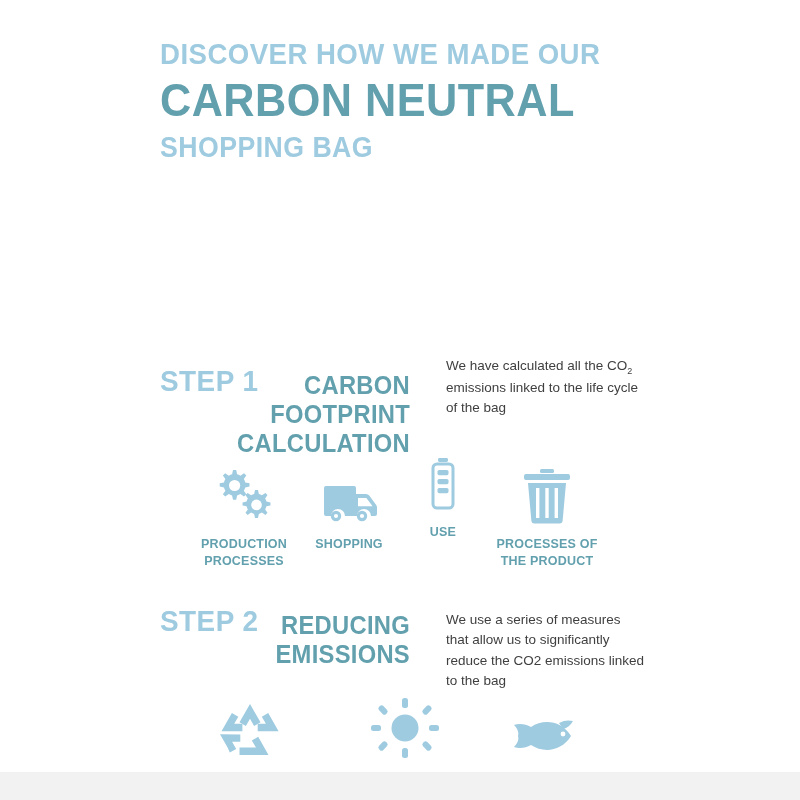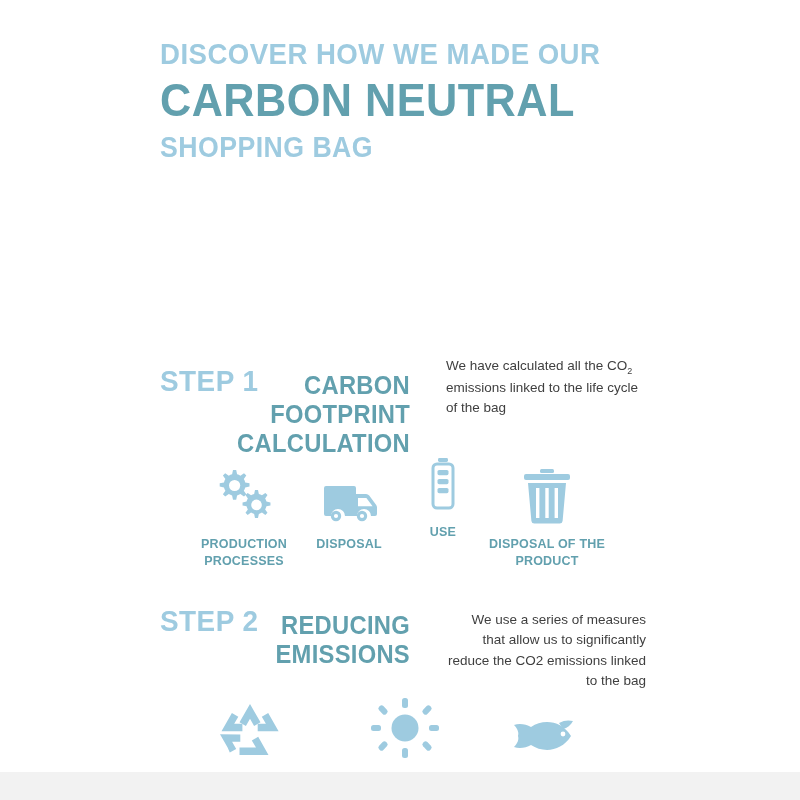--- a/index.html
+++ b/index.html
@@ -167,21 +167,21 @@
       <div class="icon-art">
         <svg width="70" height="48" viewBox="0 0 70 48" fill="#9ecbe0" aria-hidden="true">
           <path d="M4 10 h36 a2 2 0 0 1 2 2 v6 h10 a4 4 0 0 1 3.2 1.6 l7 9.4 a4 4 0 0 1 0.8 2.4 v6.6 a2 2 0 0 1 -2 2 h-4 a7 7 0 0 0 -14 0 h-12 a7 7 0 0 0 -14 0 h-5 a2 2 0 0 1 -2 -2 v-26 a2 2 0 0 1 2 -2 z"></path>
           <path d="M44 22 h8.4 l6.2 8.2 h-14.6 z" fill="#ffffff"></path>
           <circle cx="22" cy="40" r="5.2" fill="#9ecbe0"></circle>
           <circle cx="22" cy="40" r="2.1" fill="#ffffff"></circle>
           <circle cx="48" cy="40" r="5.2" fill="#9ecbe0"></circle>
           <circle cx="48" cy="40" r="2.1" fill="#ffffff"></circle>
         </svg>
       </div>
-      <div class="icon-caption">DISPOSAL</div>
+      <div class="icon-caption">SHOPPING</div>
     </div>
 
     <div class="icon-item" style="left:398px; top:288px; width:90px;">
       <div class="icon-art">
         <svg width="34" height="56" viewBox="0 0 34 56" fill="#9ecbe0" aria-hidden="true">
           <rect x="12" y="2" width="10" height="4" rx="1.4"></rect>
           <rect x="7" y="8" width="20" height="44" rx="4" fill="none" stroke="#9ecbe0" stroke-width="3"></rect>
           <rect x="11.5" y="14" width="11" height="5.2" rx="1.6"></rect>
           <rect x="11.5" y="23" width="11" height="5.2" rx="1.6"></rect>
           <rect x="11.5" y="32" width="11" height="5.2" rx="1.6"></rect>
@@ -194,33 +194,33 @@
       <div class="icon-art">
         <svg width="52" height="56" viewBox="0 0 52 56" fill="#9ecbe0" aria-hidden="true">
           <rect x="3" y="6" width="46" height="6" rx="2"></rect>
           <rect x="19" y="1" width="14" height="4" rx="1.5"></rect>
           <path d="M7 15 h38 l-3.4 38 a3 3 0 0 1 -3 2.6 h-25.2 a3 3 0 0 1 -3 -2.6 z"></path>
           <rect x="15" y="20" width="3.4" height="30" fill="#ffffff"></rect>
           <rect x="24.3" y="20" width="3.4" height="30" fill="#ffffff"></rect>
           <rect x="33.6" y="20" width="3.4" height="30" fill="#ffffff"></rect>
         </svg>
       </div>
-      <div class="icon-caption">DISPOSAL OF THE PRODUCT</div>
+      <div class="icon-caption">PROCESSES OF THE PRODUCT</div>
     </div>
   </div>
 
   <div class="step-row">
     <div class="step-label" style="left:160px; top:440px;">STEP 2</div>
 
     <div class="step-title" style="right:390px; top:447px; width:230px;">
       <div>REDUCING</div>
       <div>EMISSIONS</div>
     </div>
 
-    <div class="step-desc" style="left:446px; top:446px; width:200px;text-align:right;">We use a series of measures that allow us to significantly reduce the CO2 emissions linked to the bag</div>
+    <div class="step-desc" style="left:446px; top:446px; width:200px;">We use a series of measures that allow us to significantly reduce the CO2 emissions linked to the bag</div>
 
     <div class="icon-item" style="left:188px; top:535px; width:124px;">
       <div class="icon-art">
         <svg width="66" height="58" viewBox="0 0 66 58" fill="#9ecbe0" aria-hidden="true">
           <path d="M33 3 l10.5 18.2 -6.4 3.7 -4.1-7.1 -4.1 7.1 -6.4-3.7 z"></path>
           <path d="M10.6 46.5 l-7.6-13.2 20.3 0.1 0 7.4 -8.2 0 4.1 7.1 -6.4 3.7 z" transform="rotate(0 33 33)"></path>
           <path d="M4.5 30.2 l10.4-18.2 6.4 3.7 -4.1 7.1 8.2 0 0 7.4 z"></path>
           <path d="M61.6 30.2 l-20.9 0 0-7.4 8.2 0 -4.1-7.1 6.4-3.7 z"></path>
           <path d="M18.9 50.6 l10.4-18.1 6.4 3.7 -4.1 7.1 8.2 0 0 7.3 z" fill="none"></path>
           <path d="M22.5 54 l0-7.4 16.5 0 -4.2-7.2 6.4-3.7 10.3 18.3 z"></path>

